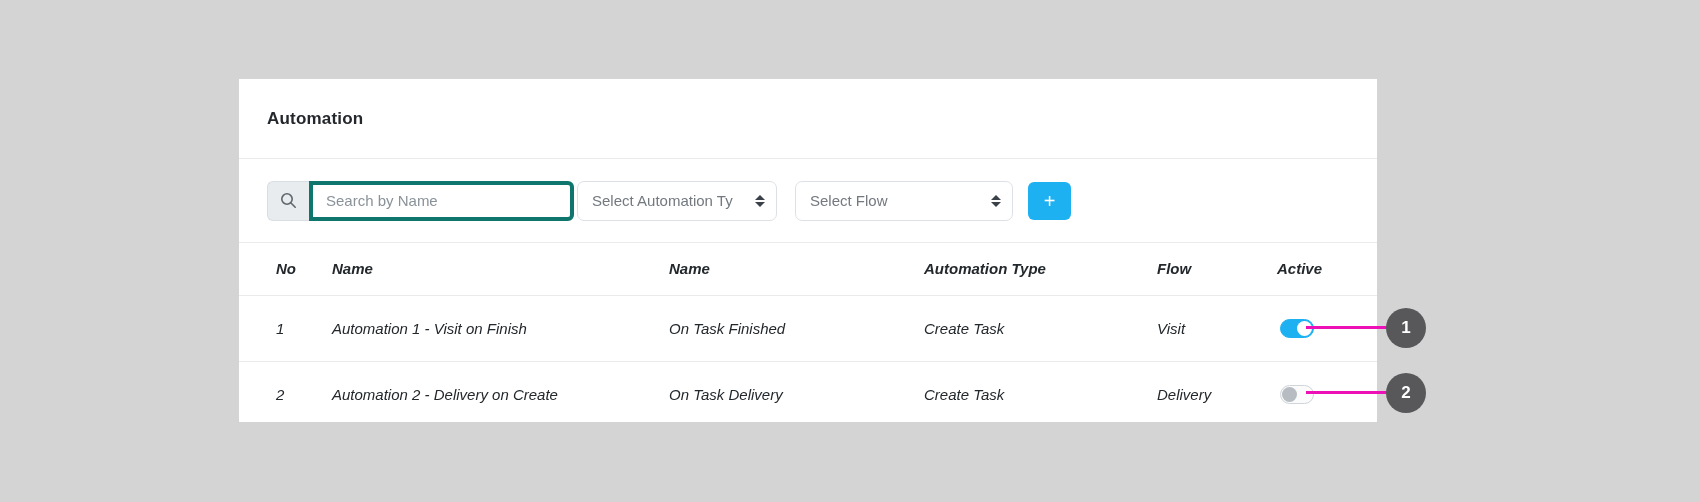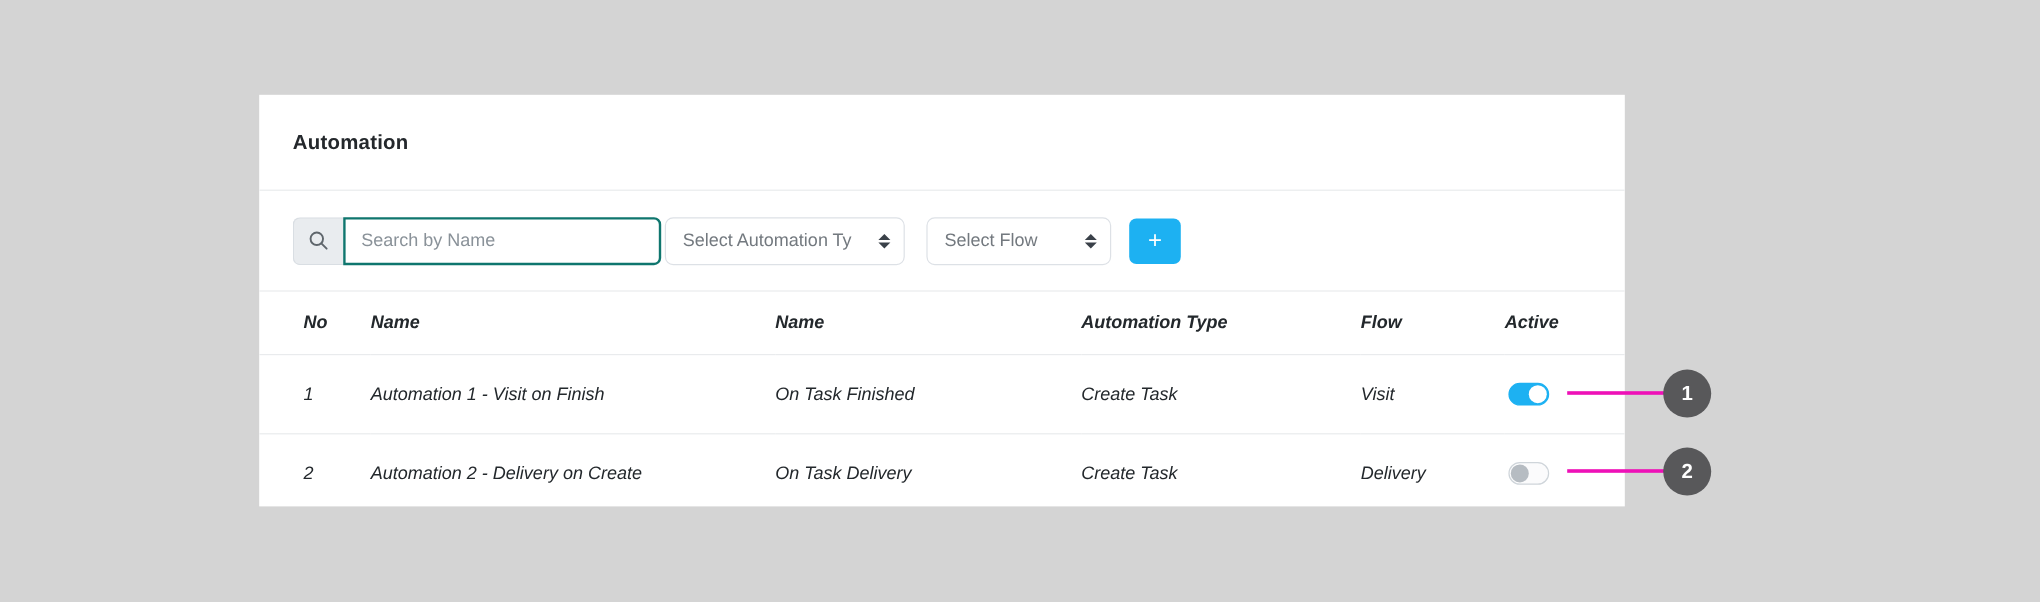--- a/index.html
+++ b/index.html
@@ -10,21 +10,21 @@
     position: relative;
     width: 1700px;
     height: 502px;
     background: #d4d4d4;
     overflow: hidden;
   }
 
   
   .card {
     position: absolute;
-    left: 216px;
+    left: 239px;
     top: 79px;
     width: 1138px;
     height: 343px;
     background: #ffffff;
     overflow: hidden;
   }
 
   .card-header {
     height: 80px;
     display: flex;
@@ -60,36 +60,36 @@
     border: 1px solid #d9dee3;
     border-right: none;
     border-radius: 6px 0 0 6px;
     display: flex;
     align-items: center;
     justify-content: center;
   }
   .search-input {
     flex: 1;
     height: 40px;
-    border: 2px solid #0f766e;
+    border: 4px solid #0f766e;
     border-radius: 0 6px 6px 0;
     padding: 0 13px;
     font-size: 15px;
     color: #3e444a;
     font-family: "Liberation Sans", "DejaVu Sans", sans-serif;
     outline: none;
   }
   .search-input::placeholder { color: #8a9299; opacity: 1; }
 
   .select-wrap {
     position: relative;
     height: 40px;
   }
   .select-wrap.sel-automation { width: 200px; margin-left: 3px; }
-  .select-wrap.sel-flow       { width: 154px; margin-left: 18px; }
+  .select-wrap.sel-flow       { width: 218px; margin-left: 18px; }
   .select-wrap select {
     -webkit-appearance: none;
     appearance: none;
     width: 100%;
     height: 40px;
     border: 1px solid #dde1e6;
     border-radius: 7px;
     background: #ffffff;
     padding: 0 30px 0 14px;
     font-size: 15px;

